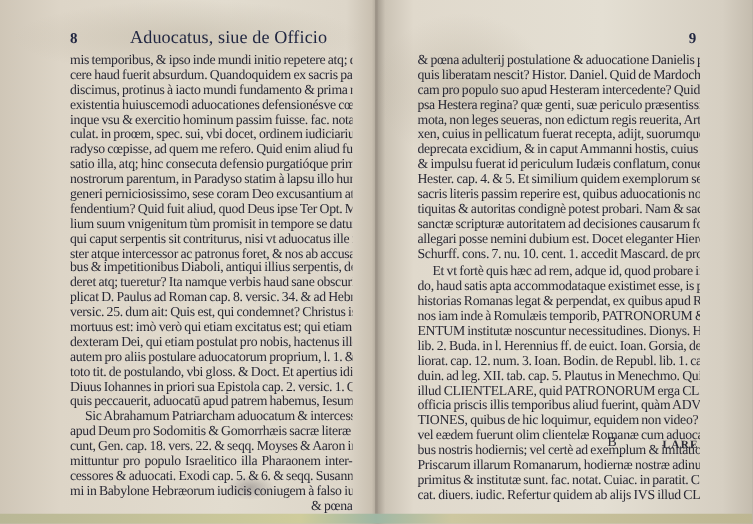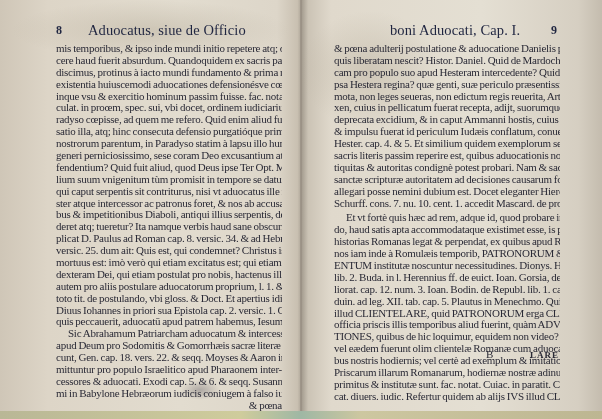--- a/index.html
+++ b/index.html
@@ -63,21 +63,21 @@
 <div class="spread">
   <div class="stain" style="left:10px;top:0;width:280px;height:60px;"></div>
   <div class="stain" style="left:300px;top:10px;width:140px;height:120px;"></div>
   <div class="stain" style="left:180px;top:380px;width:40px;height:20px;background:radial-gradient(ellipse at center, rgba(110,105,110,0.45), rgba(110,105,110,0) 70%);"></div>
 </div>
 <div class="gutter-line"></div>
 <div class="bottom-edge"></div>
 
 <div class="page left">
   <div class="folio" style="left:56px;">8</div>
-  <div class="running-head" style="left:88px;">Aduocatus, siue de Officio</div>
+  <div class="running-head" style="left:104px;">Aduocatus, siue de Officio</div>
   <div class="text-block">
     <span class="line">mis temporibus, &amp; ipso inde mundi initio repetere atq; dedu-</span>
     <span class="line">cere haud fuerit absurdum. Quandoquidem ex sacris paginis</span>
     <span class="line">discimus, protinus à iacto mundi fundamento &amp; prima rerum</span>
     <span class="line">existentia huiuscemodi aduocationes defensionésve cœpisse,</span>
     <span class="line">inque vsu &amp; exercitio hominum passim fuisse. fac. notata à Spe-</span>
     <span class="line">culat. in proœm, spec. sui, vbi docet, ordinem iudiciarium in Pa-</span>
     <span class="line">radyso cœpisse, ad quem me refero. Quid enim aliud fuit accu-</span>
     <span class="line">satio illa, atq; hinc consecuta defensio purgatióque primorum</span>
     <span class="line">nostrorum parentum, in Paradyso statim à lapsu illo humano</span>
@@ -92,29 +92,28 @@
     <span class="line">versic. 25. dum ait: Quis est, qui condemnet? Christus is est, qui</span>
     <span class="line">mortuus est: imò verò qui etiam excitatus est; qui etiam est ad</span>
     <span class="line">dexteram Dei, qui etiam postulat pro nobis, hactenus ille. Est</span>
     <span class="line">autem pro aliis postulare aduocatorum proprium, l. 1. &amp; passim</span>
     <span class="line">toto tit. de postulando, vbi gloss. &amp; Doct. Et apertius idipsum docet</span>
     <span class="line">Diuus Iohannes in priori sua Epistola cap. 2. versic. 1. Quod si, aiens,</span>
     <span class="line">quis peccauerit, aduocatū apud patrem habemus, Iesum Chri-</span>
     <span class="line indent">Sic Abrahamum Patriarcham aduocatum &amp; intercessorem</span>
     <span class="line">apud Deum pro Sodomitis &amp; Gomorrhæis sacræ literæ indu-</span>
     <span class="line">cunt, Gen. cap. 18. vers. 22. &amp; seqq. Moyses &amp; Aaron in Ægyptum</span>
-    <span class="line">mittuntur pro populo Israelitico apud Pharaonem inter-</span>
+    <span class="line">mittuntur pro populo Israelitico illa Pharaonem inter-</span>
     <span class="line">cessores &amp; aduocati. Exodi cap. 5. &amp; 6. &amp; seqq. Susannam Ioachi-</span>
     <span class="line">mi in Babylone Hebræorum iudicis coniugem à falso iudicio</span>
     <span class="line right-align">&amp; pœna</span>
   </div>
 </div>
 
 <div class="page right">
-  <div class="running-head" style="left:88px;">boni Aduocati, Cap. I.</div>
   <div class="folio" style="left:249px;">9</div>
   <div class="text-block">
     <span class="line">&amp; pœna adulterij postulatione &amp; aduocatione Danielis pueri</span>
     <span class="line">quis liberatam nescit? Histor. Daniel. Quid de Mardochæo di-</span>
     <span class="line">cam pro populo suo apud Hesteram intercedente? Quid de i-</span>
     <span class="line">psa Hestera regina? quæ genti, suæ periculo præsentissimo com-</span>
     <span class="line">mota, non leges seueras, non edictum regis reuerita, Artaxer-</span>
     <span class="line">xen, cuius in pellicatum fuerat recepta, adijt, suorumque est</span>
     <span class="line">deprecata excidium, &amp; in caput Ammanni hostis, cuius suasu</span>
     <span class="line">&amp; impulsu fuerat id periculum Iudæis conflatum, conuertit,</span>

